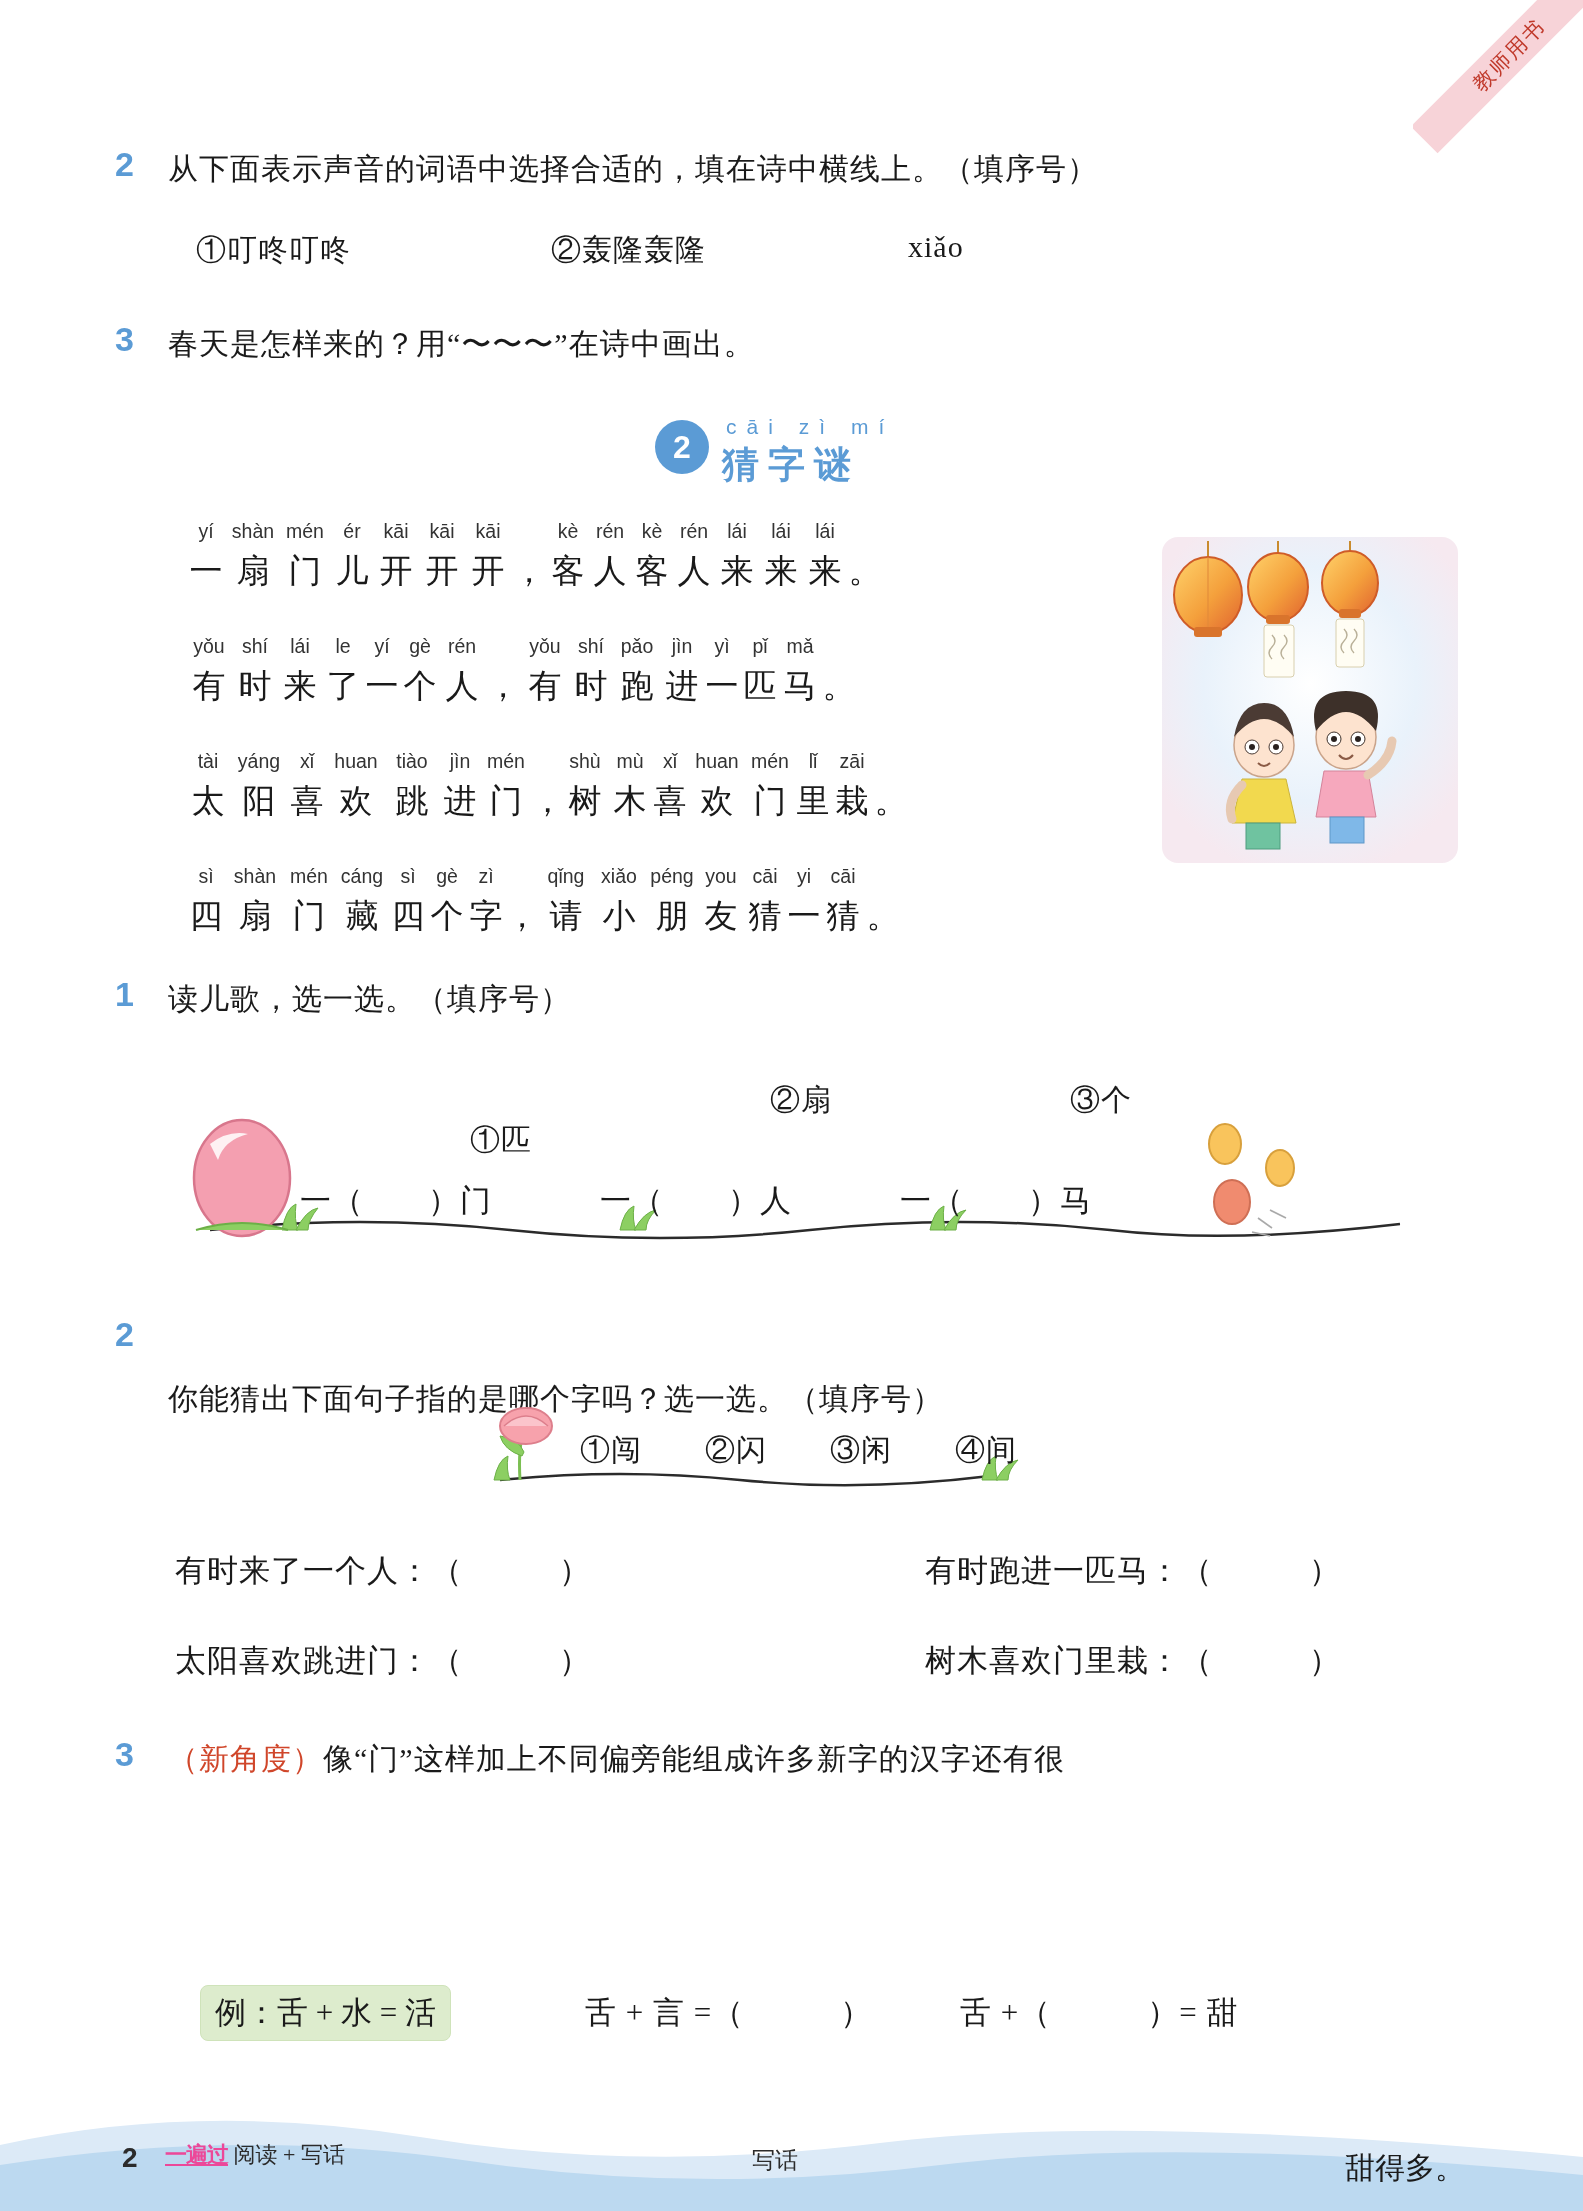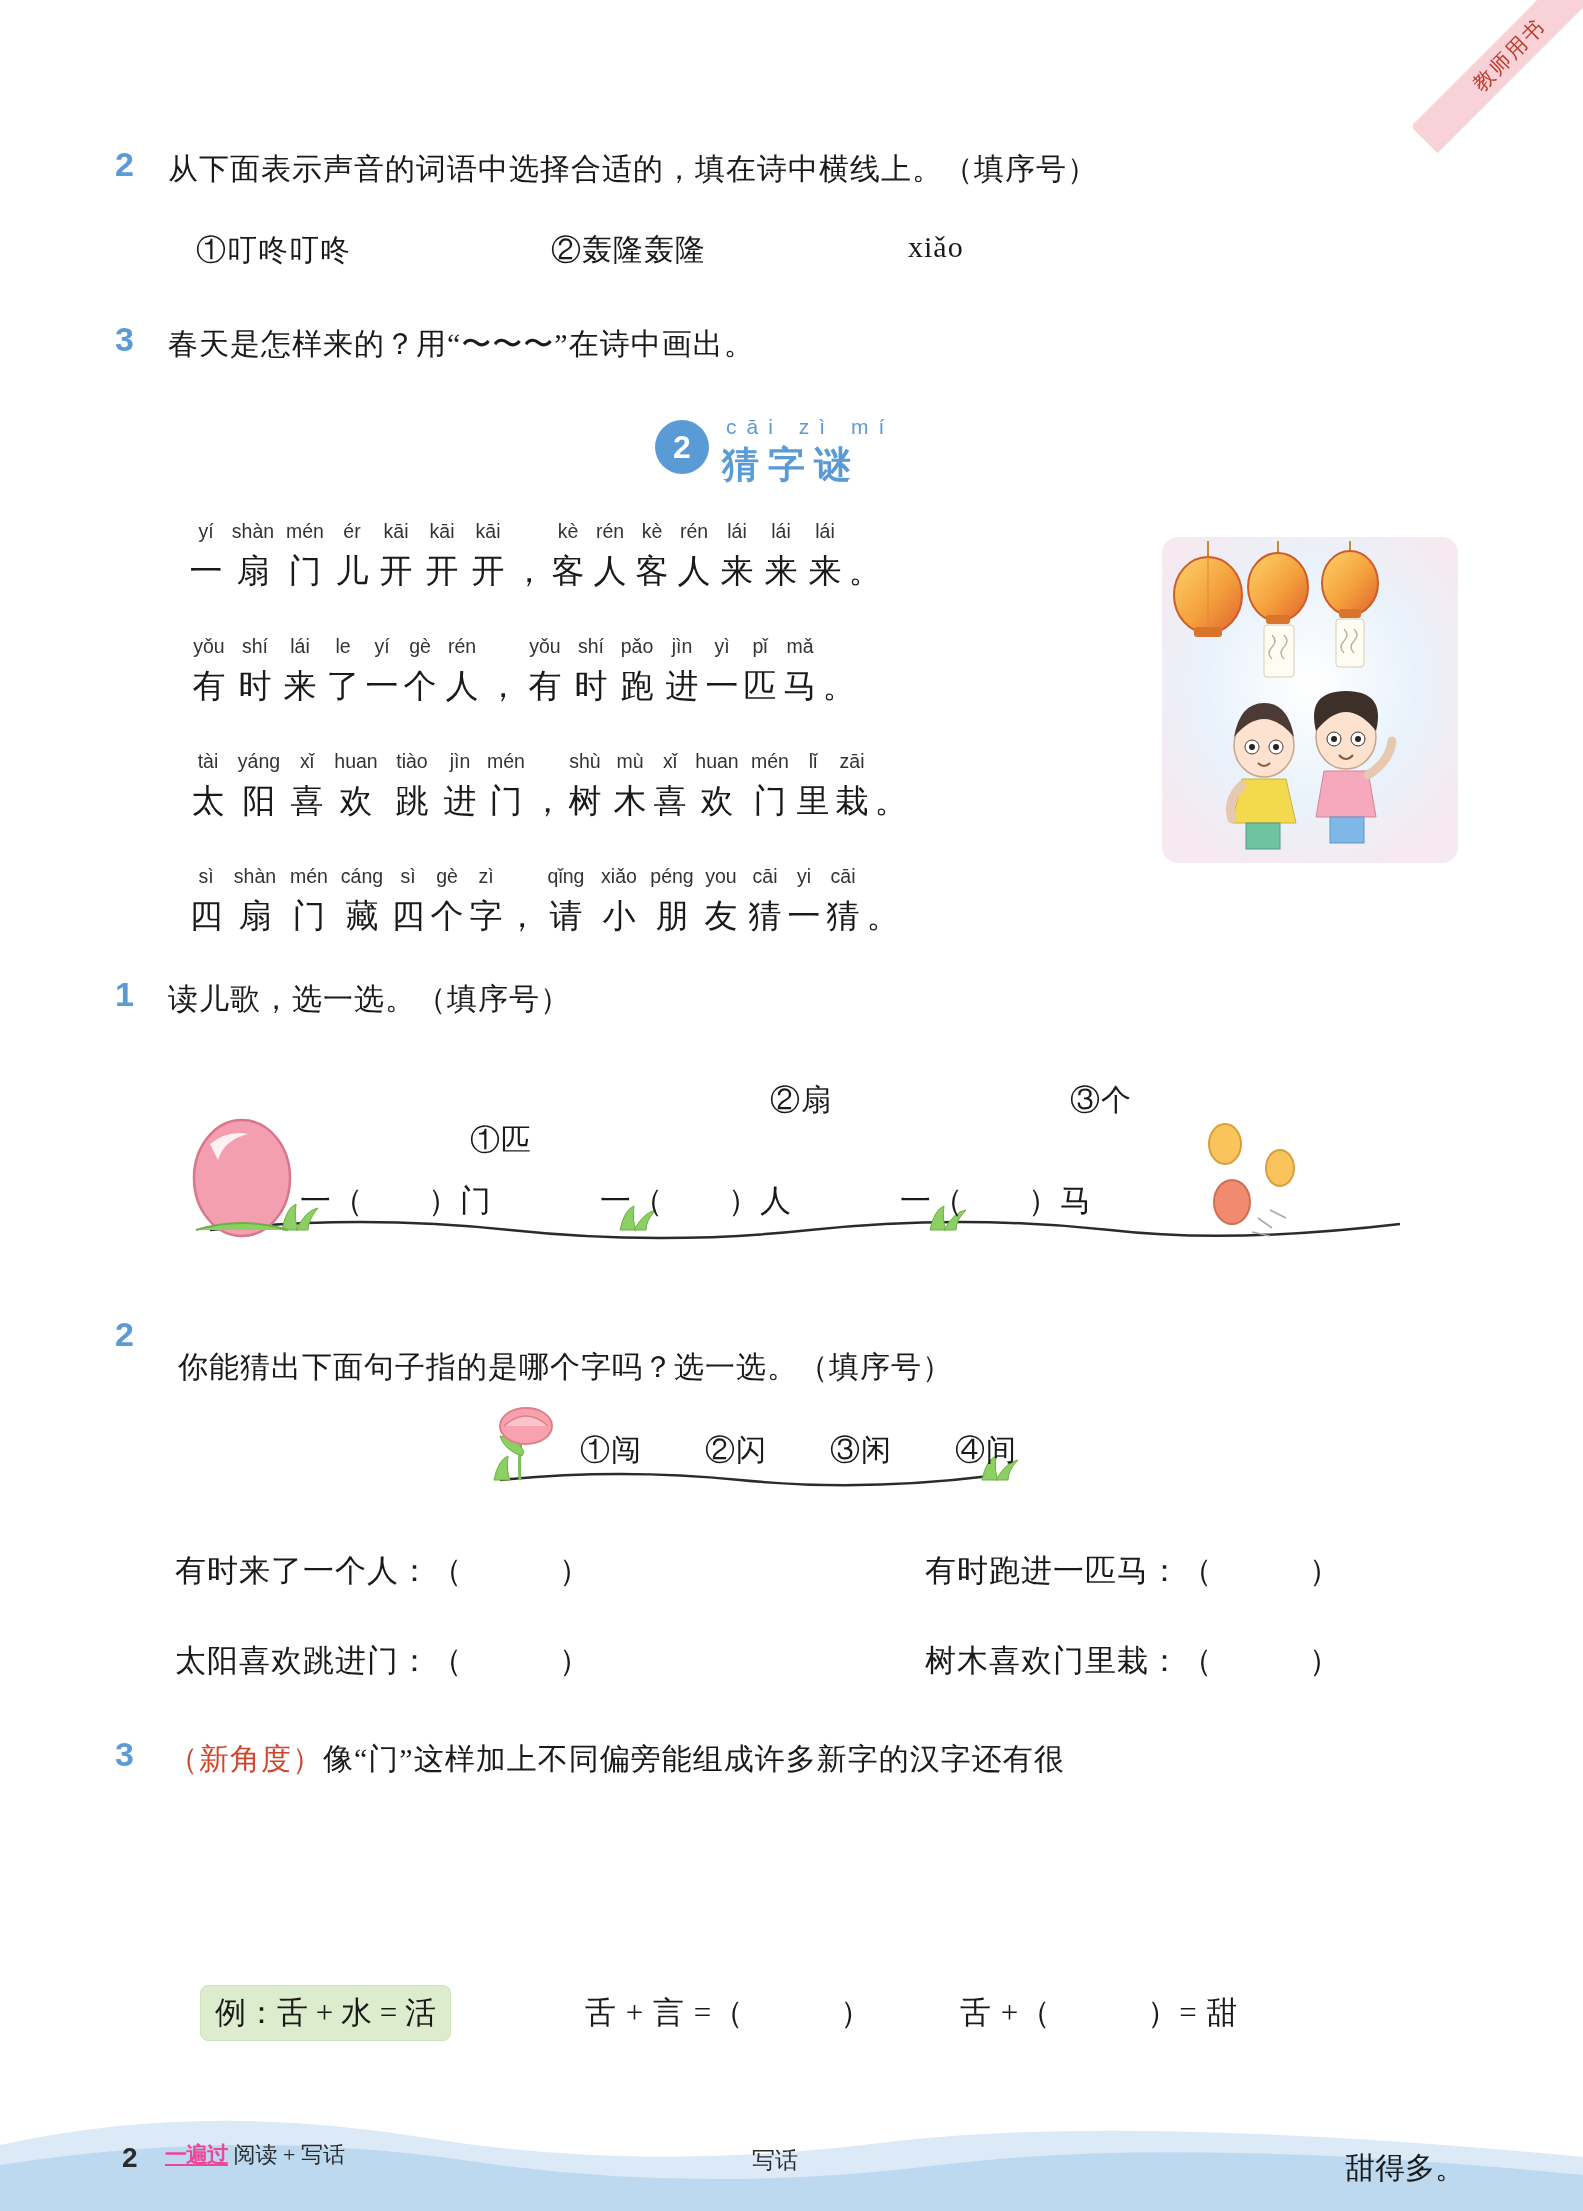--- a/index.html
+++ b/index.html
@@ -398,21 +398,21 @@
         <path d="M1080 100 l16 8"></path>
         <path d="M1062 122 l18 4"></path>
     </g>
   </svg>
 
   <div class="fill-row" style="left:300px;top:1180px;">一（　　）门</div>
   <div class="fill-row" style="left:600px;top:1180px;">一（　　）人</div>
   <div class="fill-row" style="left:900px;top:1180px;">一（　　）马</div>
 
   <div class="qnum" style="left:115px;top:1315px;">2</div>
-  <div class="qtext" style="left:168px;top:1344px;margin-left:10px;">你能猜出下面句子指的是哪个字吗？选一选。（填序号）</div>
+  <div class="qtext" style="left:168px;top:1376px;">你能猜出下面句子指的是哪个字吗？选一选。（填序号）</div>
 
   <svg class="deco" style="left:460px;top:1400px;" width="620" height="100" viewBox="0 0 620 100">
     <path d="M40 80 q120 -12 240 0 q120 12 250 -4" fill="none" stroke="#2b2b2b" stroke-width="2.5"></path>
     <g>
       <path d="M60 80 q-2 -34 4 -48" stroke="#7bbf52" stroke-width="3" fill="none"></path>
       <path d="M62 56 q-18 -6 -22 -20 q18 2 24 16z" fill="#8ccf62" stroke="#6cb047"></path>
       <ellipse cx="66" cy="26" rx="26" ry="18" fill="#f7a2ac" stroke="#dd7f8c" stroke-width="2"></ellipse>
       <path d="M44 26 q22 -20 44 0" fill="#fbc4cb" stroke="#dd7f8c" stroke-width="1.5"></path>
     </g>
     <g fill="#8ccf62" stroke="#6cb047" stroke-width="1">

